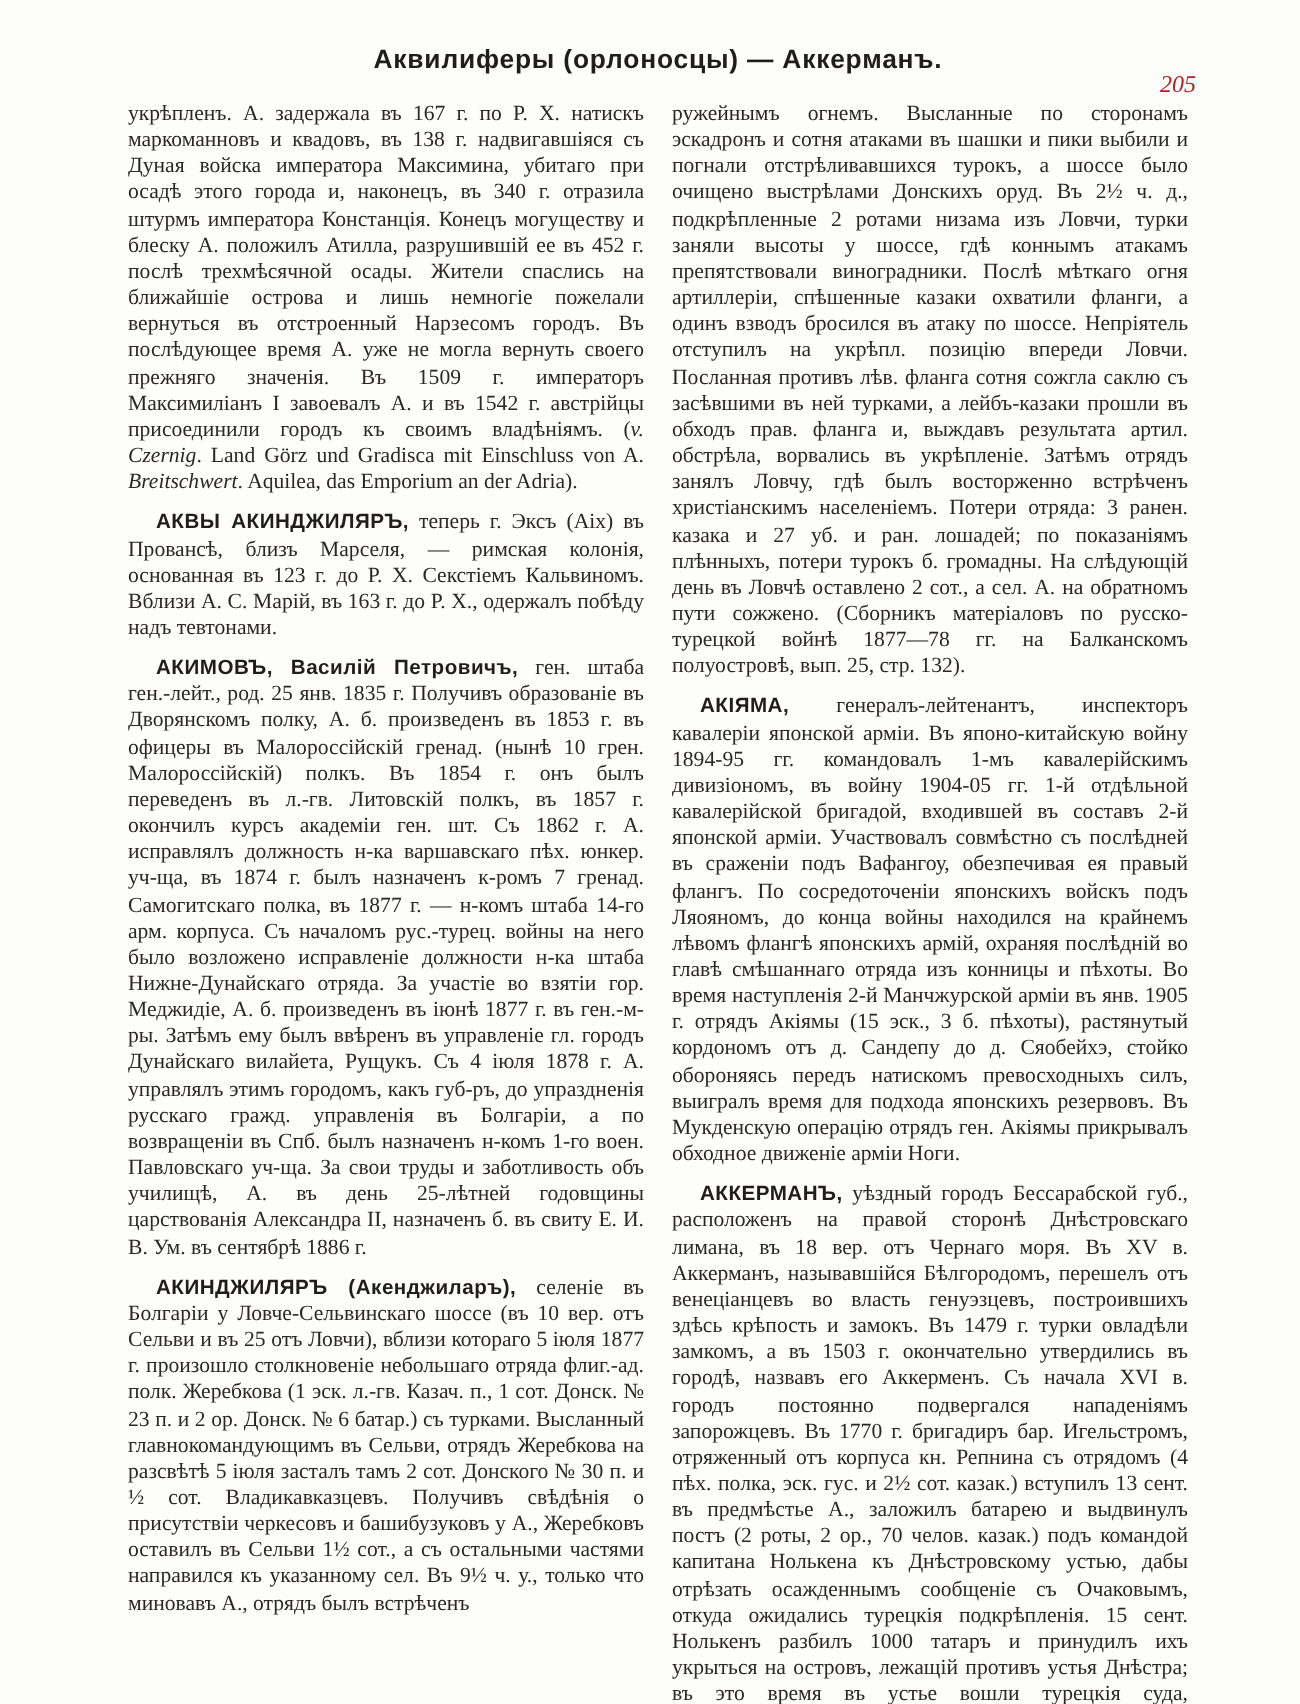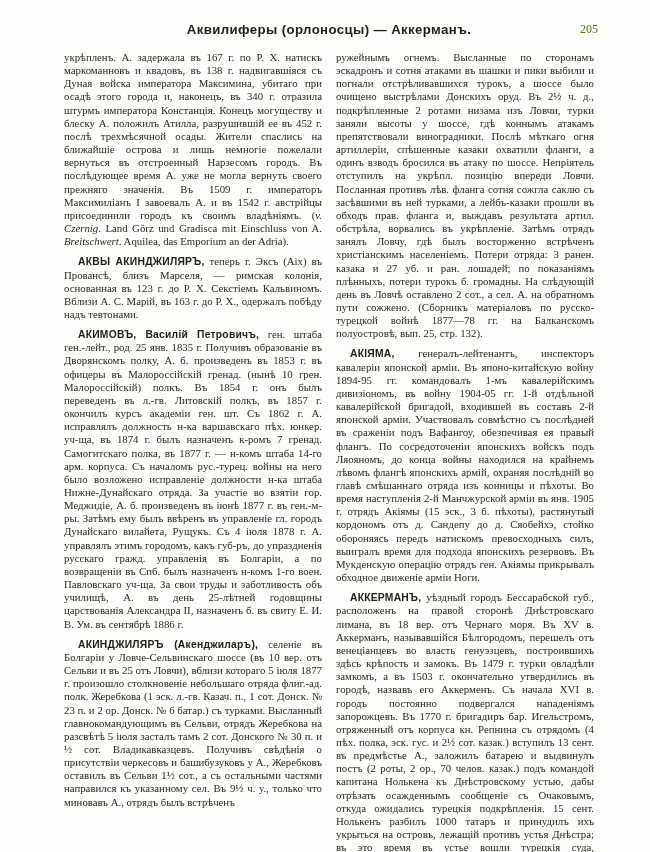--- a/index.html
+++ b/index.html
@@ -27,24 +27,25 @@
     text-align: center;
     font-family: "Liberation Sans", sans-serif;
     font-weight: bold;
     font-size: 13.2px;
     letter-spacing: 0.4px;
     color: #211d1a;
     white-space: nowrap;
   }
   .page-number {
     position: absolute;
-    right: -4px; top: 0;
+    right: -4px; top: 13px;
     font-family: "Liberation Serif", serif;
     font-size: 12px;
-    color: #4d7c0f;
+    color: #b91c1c;
+    font-style: italic;
   }
   .cols {
     display: flex;
     gap: 14px;
     margin-top: 9px;
   }
   .col {
     width: 258px;
     font-size: 10.8px;
     line-height: 13.15px;

